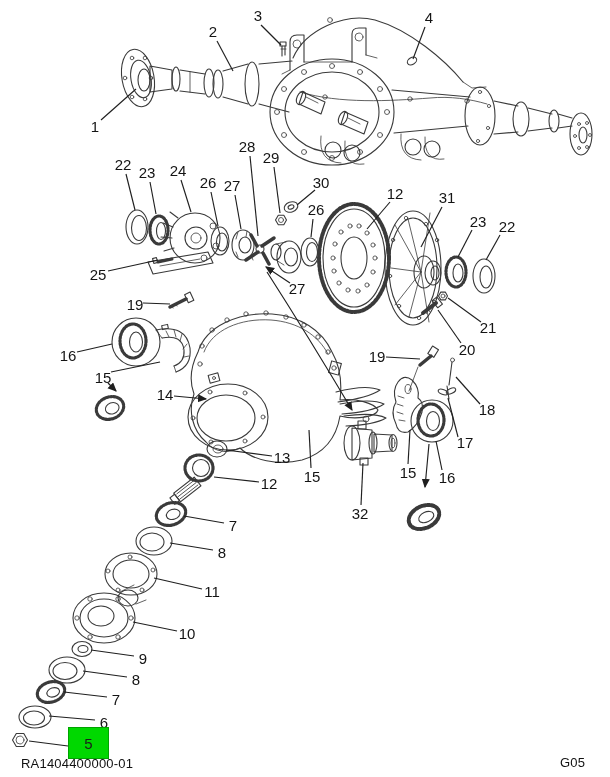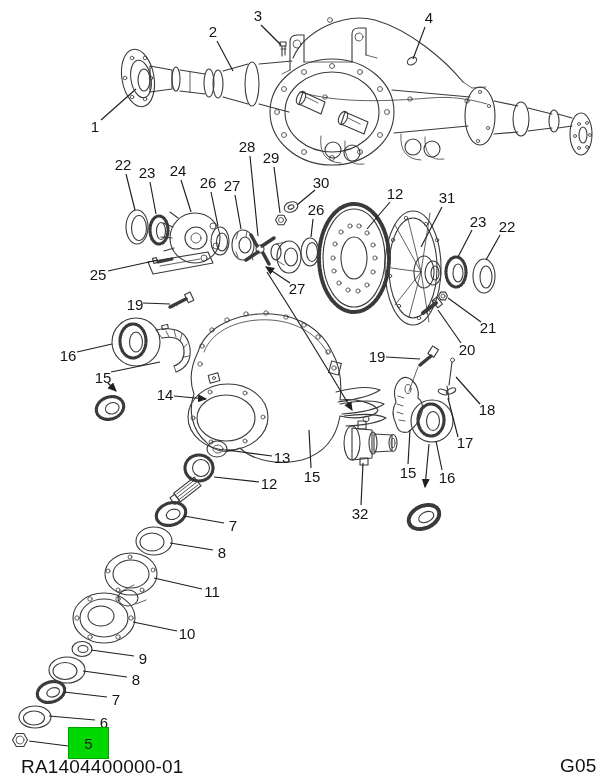--- a/index.html
+++ b/index.html
@@ -18,21 +18,21 @@
   text.callout{
     font-family:"Liberation Sans",sans-serif;font-size:15px;fill:#141414;
     text-anchor:middle;cursor:default;
   }
   #highlight-box{
     position:absolute;display:flex;align-items:center;justify-content:center;
     border:1px solid #00a400;box-sizing:border-box;z-index:30;
     font-size:15px;cursor:pointer;
   }
   .footer-text{
-    position:absolute;font-size:19px;color:#111;z-index:40;letter-spacing:0.2px;
+    position:absolute;font-size:13px;color:#111;z-index:40;letter-spacing:0.2px;
   }
   #part-number{left:21px;top:756px;}
   #page-code{left:560px;top:755px;}
 </style>
 </head>
 <body>
 
 <svg class="layer" id="artwork" width="610" height="777" viewBox="0 0 610 777">
   <defs>
     <marker id="arrowA" markerWidth="9" markerHeight="9" refX="7" refY="3.5" orient="auto">

